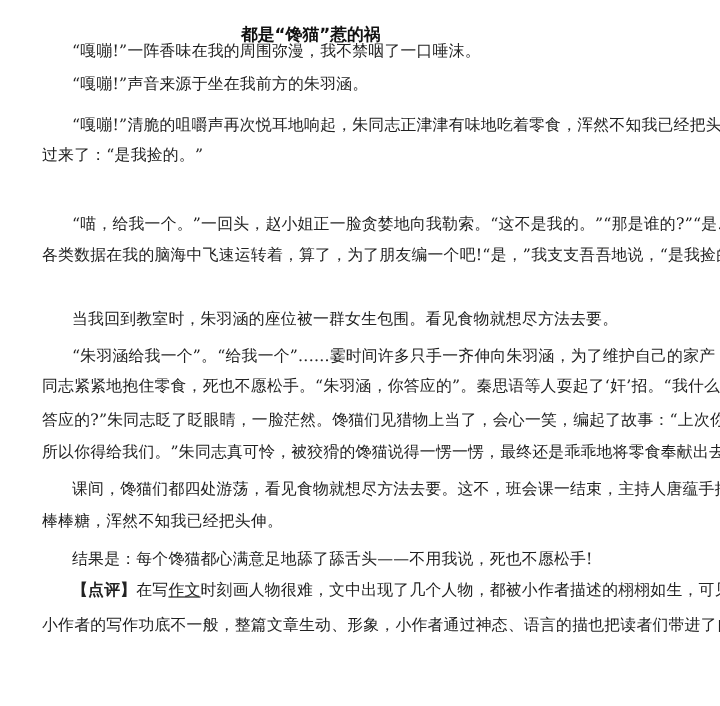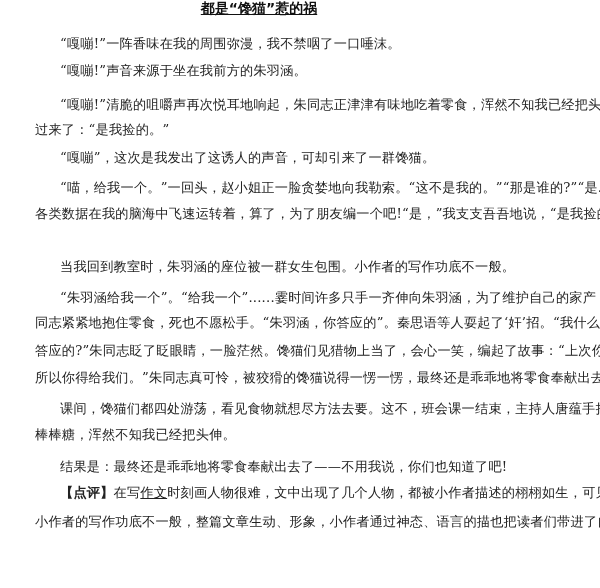--- a/index.html
+++ b/index.html
@@ -3,52 +3,51 @@
 <meta charset="utf-8">
 <style>
   html, body { margin: 0; padding: 0; background: #ffffff; }
   body {
     width: 600px; height: 588px; overflow: hidden; position: relative;
     font-family: "DejaVu Serif", "Liberation Serif", serif;
     color: #1a1a1a;
   }
   .page { position: absolute; left: 0; top: 0; width: 600px; height: 588px; }
   .title {
-    position: absolute; left: 0; top: 0; width: 518px; text-align: center;
+    position: absolute; left: 0; top: 20px; width: 518px; text-align: center;
     font-family: "DejaVu Sans", "Liberation Sans", sans-serif;
-    font-weight: bold; font-size: 14px; color: #111; text-decoration: underline;
+    font-weight: bold; font-size: 14px; color: #111;
   }
   .line {
     position: absolute; left: 35px; width: 535px;
     font-size: 13.2px; line-height: 16px; white-space: nowrap;
     letter-spacing: 0.2px; color: #222;
   }
   .indent { left: 60px; width: 510px; }
   .bold { font-weight: bold; font-family: "DejaVu Sans", "Liberation Sans", sans-serif; }
   .ul { text-decoration: underline; }
 </style>
 </head>
 <body>
 
 <div class="page">
   <div class="title">都是“馋猫”惹的祸</div>
 
   <div class="line indent" style="top:36px">“嘎嘣!”一阵香味在我的周围弥漫，我不禁咽了一口唾沫。</div>
   <div class="line indent" style="top:63px">“嘎嘣!”声音来源于坐在我前方的朱羽涵。</div>
   <div class="line indent" style="top:97px">“嘎嘣!”清脆的咀嚼声再次悦耳地响起，朱同志正津津有味地吃着零食，浑然不知我已经把头伸</div>
   <div class="line" style="top:122px">过来了：“是我捡的。”</div>
-  <div class="line indent" style="top:150px">“嘎嘣”，这次是我发出了这诱人的声音，可却引来了一群馋猫。</div>
   <div class="line indent" style="top:180px">“喵，给我一个。”一回头，赵小姐正一脸贪婪地向我勒索。“这不是我的。”“那是谁的?”“是......”</div>
   <div class="line" style="top:206px">各类数据在我的脑海中飞速运转着，算了，为了朋友编一个吧!“是，”我支支吾吾地说，“是我捡的”。</div>
-  <div class="line indent" style="top:259px">当我回到教室时，朱羽涵的座位被一群女生包围。小作者的写作功底不一般。</div>
+  <div class="line indent" style="top:259px">当我回到教室时，朱羽涵的座位被一群女生包围。看见食物就想尽方法去要。</div>
   <div class="line indent" style="top:290px">“朱羽涵给我一个”。“给我一个”......霎时间许多只手一齐伸向朱羽涵，为了维护自己的家产，朱</div>
   <div class="line" style="top:315px">同志紧紧地抱住零食，死也不愿松手。“朱羽涵，你答应的”。秦思语等人耍起了‘奸’招。“我什么时候</div>
   <div class="line" style="top:343px">答应的?”朱同志眨了眨眼睛，一脸茫然。馋猫们见猎物上当了，会心一笑，编起了故事：“上次你......</div>
   <div class="line" style="top:370px">所以你得给我们。”朱同志真可怜，被狡猾的馋猫说得一愣一愣，最终还是乖乖地将零食奉献出去了。</div>
   <div class="line indent" style="top:401px">课间，馋猫们都四处游荡，看见食物就想尽方法去要。这不，班会课一结束，主持人唐蕴手持</div>
   <div class="line" style="top:427px">棒棒糖，浑然不知我已经把头伸。</div>
-  <div class="line indent" style="top:459px">结果是：最终还是乖乖地将零食奉献出去了——不用我说，你们也知道了吧!</div>
+  <div class="line indent" style="top:459px">结果是：每个馋猫都心满意足地舔了舔舌头——不用我说，死也不愿松手!</div>
 
   <div class="line indent" style="top:485px">
     <span class="bold">【点评】</span><span>在写</span><span class="ul">作文</span><span>时刻画人物很难，文中出现了几个人物，都被小作者描述的栩栩如生，可见</span>
   </div>
   <div class="line" style="top:514px">小作者的写作功底不一般，整篇文章生动、形象，小作者通过神态、语言的描也把读者们带进了自</div>
 </div>
 
 </body></html>

